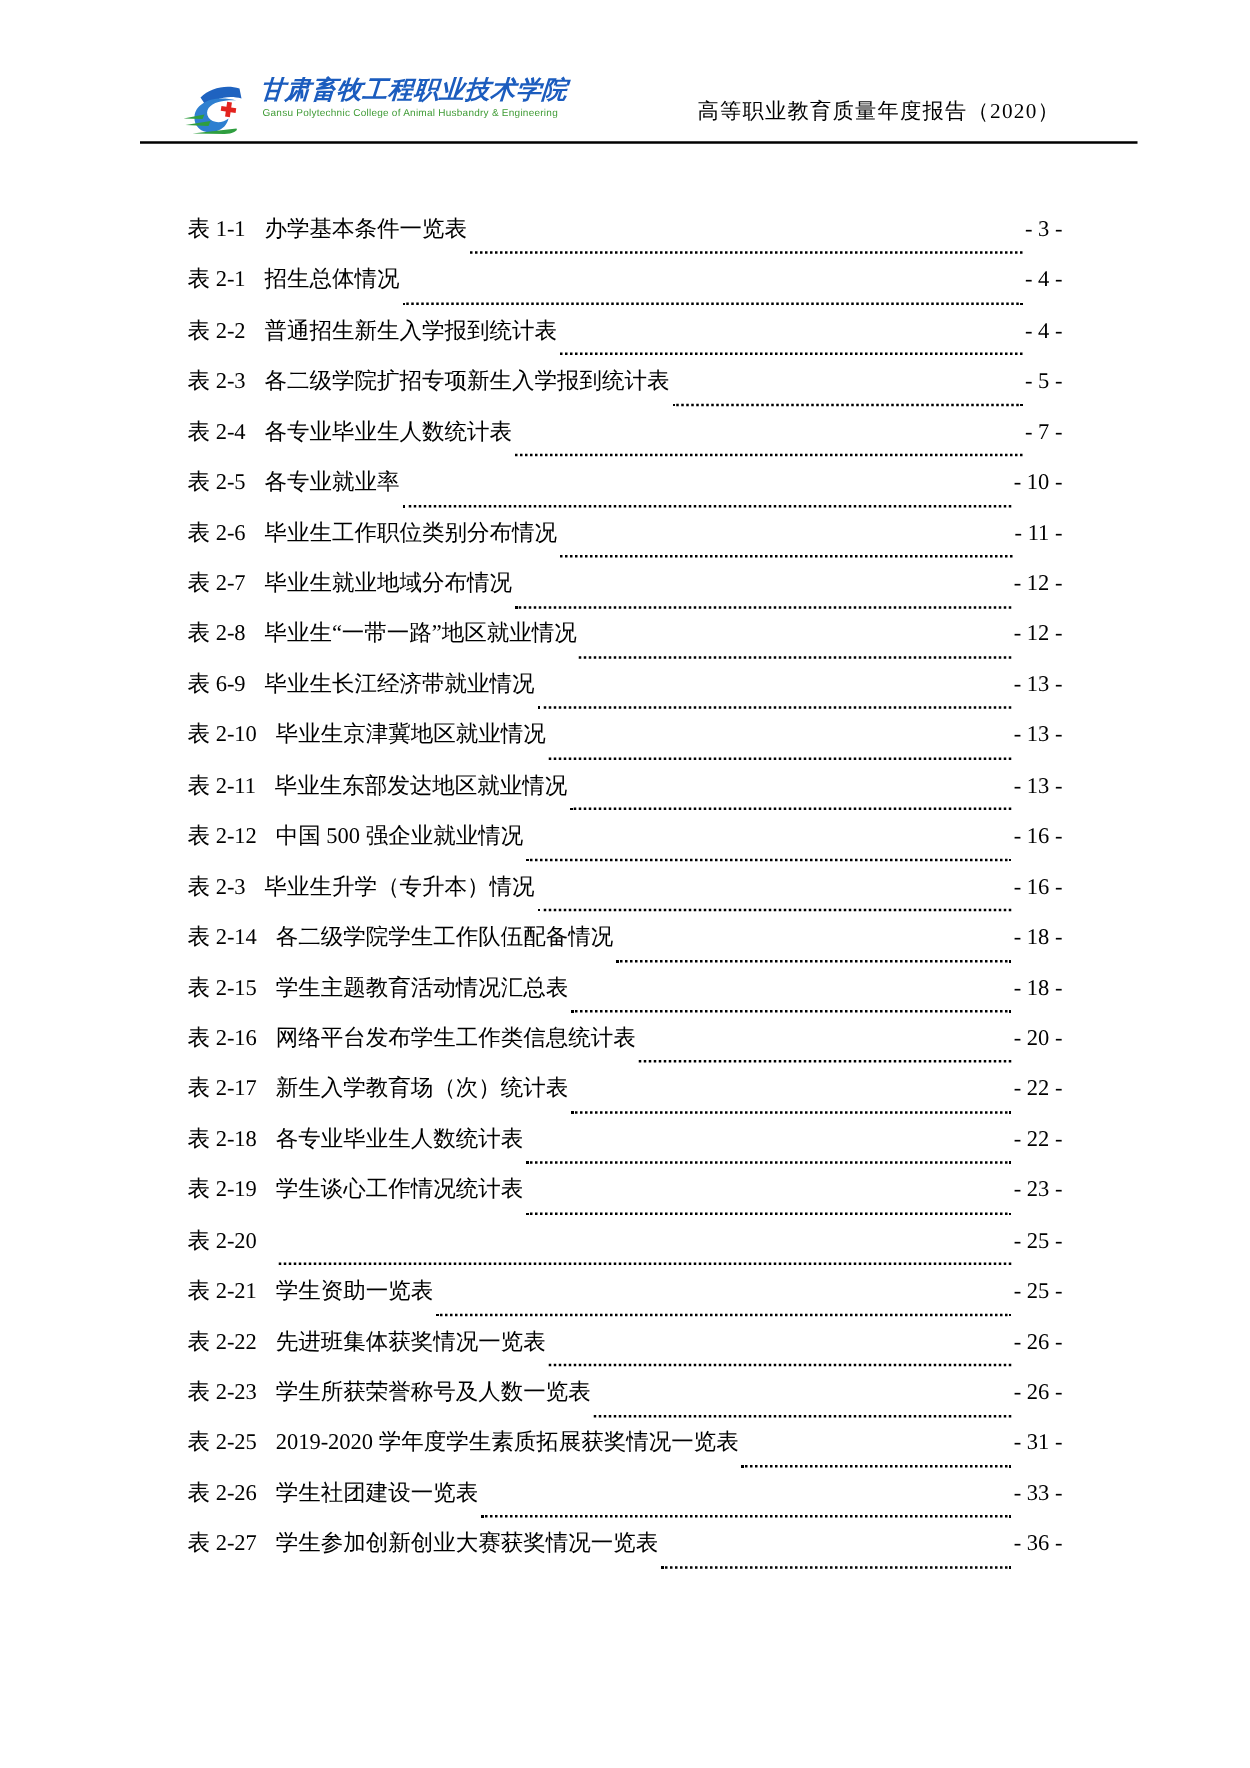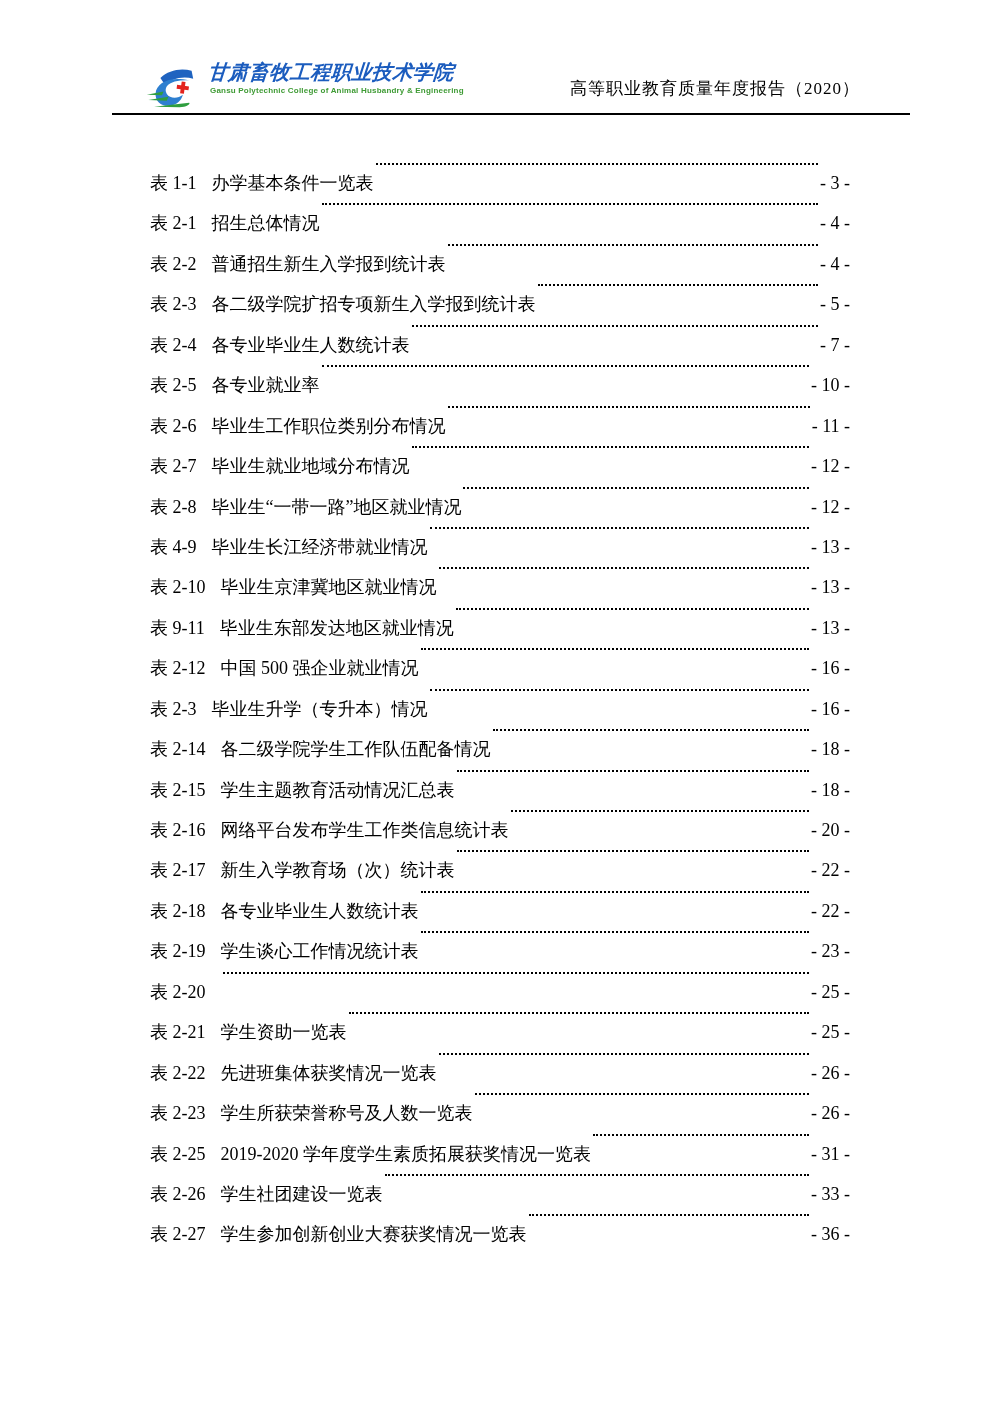--- a/index.html
+++ b/index.html
@@ -21,39 +21,38 @@
   .logo-text { margin-left:6px; }
   .college-zh {
     font-size:20px; font-weight:bold; font-style:italic;
     color:#1b5cbe; letter-spacing:0.5px; line-height:24px;
     transform:skewX(-4deg);
   }
   .college-en {
     font-size:8px; color:#3f9b35; letter-spacing:0.2px;
     margin-top:2px; padding-left:2px;
     font-family:"Liberation Sans","DejaVu Sans",sans-serif;
-    font-weight:bold;
-    text-align:right;
+    font-weight:normal;
   }
   .report-title {
-    position:absolute; top:77px; right:140px;
+    position:absolute; top:77px; right:152px;
     font-size:17px; letter-spacing:1px; color:#000;
   }
   .header-rule {
     position:absolute; left:112px; top:113px;
     width:798px; height:0;
     border-top:2.6px solid #000;
   }
 
   
   .toc {
     position:absolute; left:150px; right:150px; top:163px;
   }
   .toc-row {
-    display:flex; align-items:flex-start;
+    display:flex; align-items:flex-end;
     height:40.45px; line-height:40.45px;
     font-size:18px; white-space:pre;
   }
   .toc-label { margin-right:15px; }
   .toc-dots {
     flex:1; min-width:16px;
     border-bottom:2px dotted #000;
     margin:0 2px;
   }
 </style>
@@ -149,35 +148,35 @@
   </div>
 
   <div class="toc-row">
     <span class="toc-label">表 2-8</span>
     <span class="toc-title">毕业生“一带一路”地区就业情况</span>
     <span class="toc-dots"></span>
     <span class="toc-page">- 12 -</span>
   </div>
 
   <div class="toc-row">
-    <span class="toc-label">表 4-9</span>
+    <span class="toc-label">表 6-9</span>
     <span class="toc-title">毕业生长江经济带就业情况</span>
     <span class="toc-dots"></span>
     <span class="toc-page">- 13 -</span>
   </div>
 
   <div class="toc-row">
     <span class="toc-label">表 2-10</span>
     <span class="toc-title">毕业生京津冀地区就业情况</span>
     <span class="toc-dots"></span>
     <span class="toc-page">- 13 -</span>
   </div>
 
   <div class="toc-row">
-    <span class="toc-label">表 9-11</span>
+    <span class="toc-label">表 2-11</span>
     <span class="toc-title">毕业生东部发达地区就业情况</span>
     <span class="toc-dots"></span>
     <span class="toc-page">- 13 -</span>
   </div>
 
   <div class="toc-row">
     <span class="toc-label">表 2-12</span>
     <span class="toc-title">中国 500 强企业就业情况</span>
     <span class="toc-dots"></span>
     <span class="toc-page">- 16 -</span>

